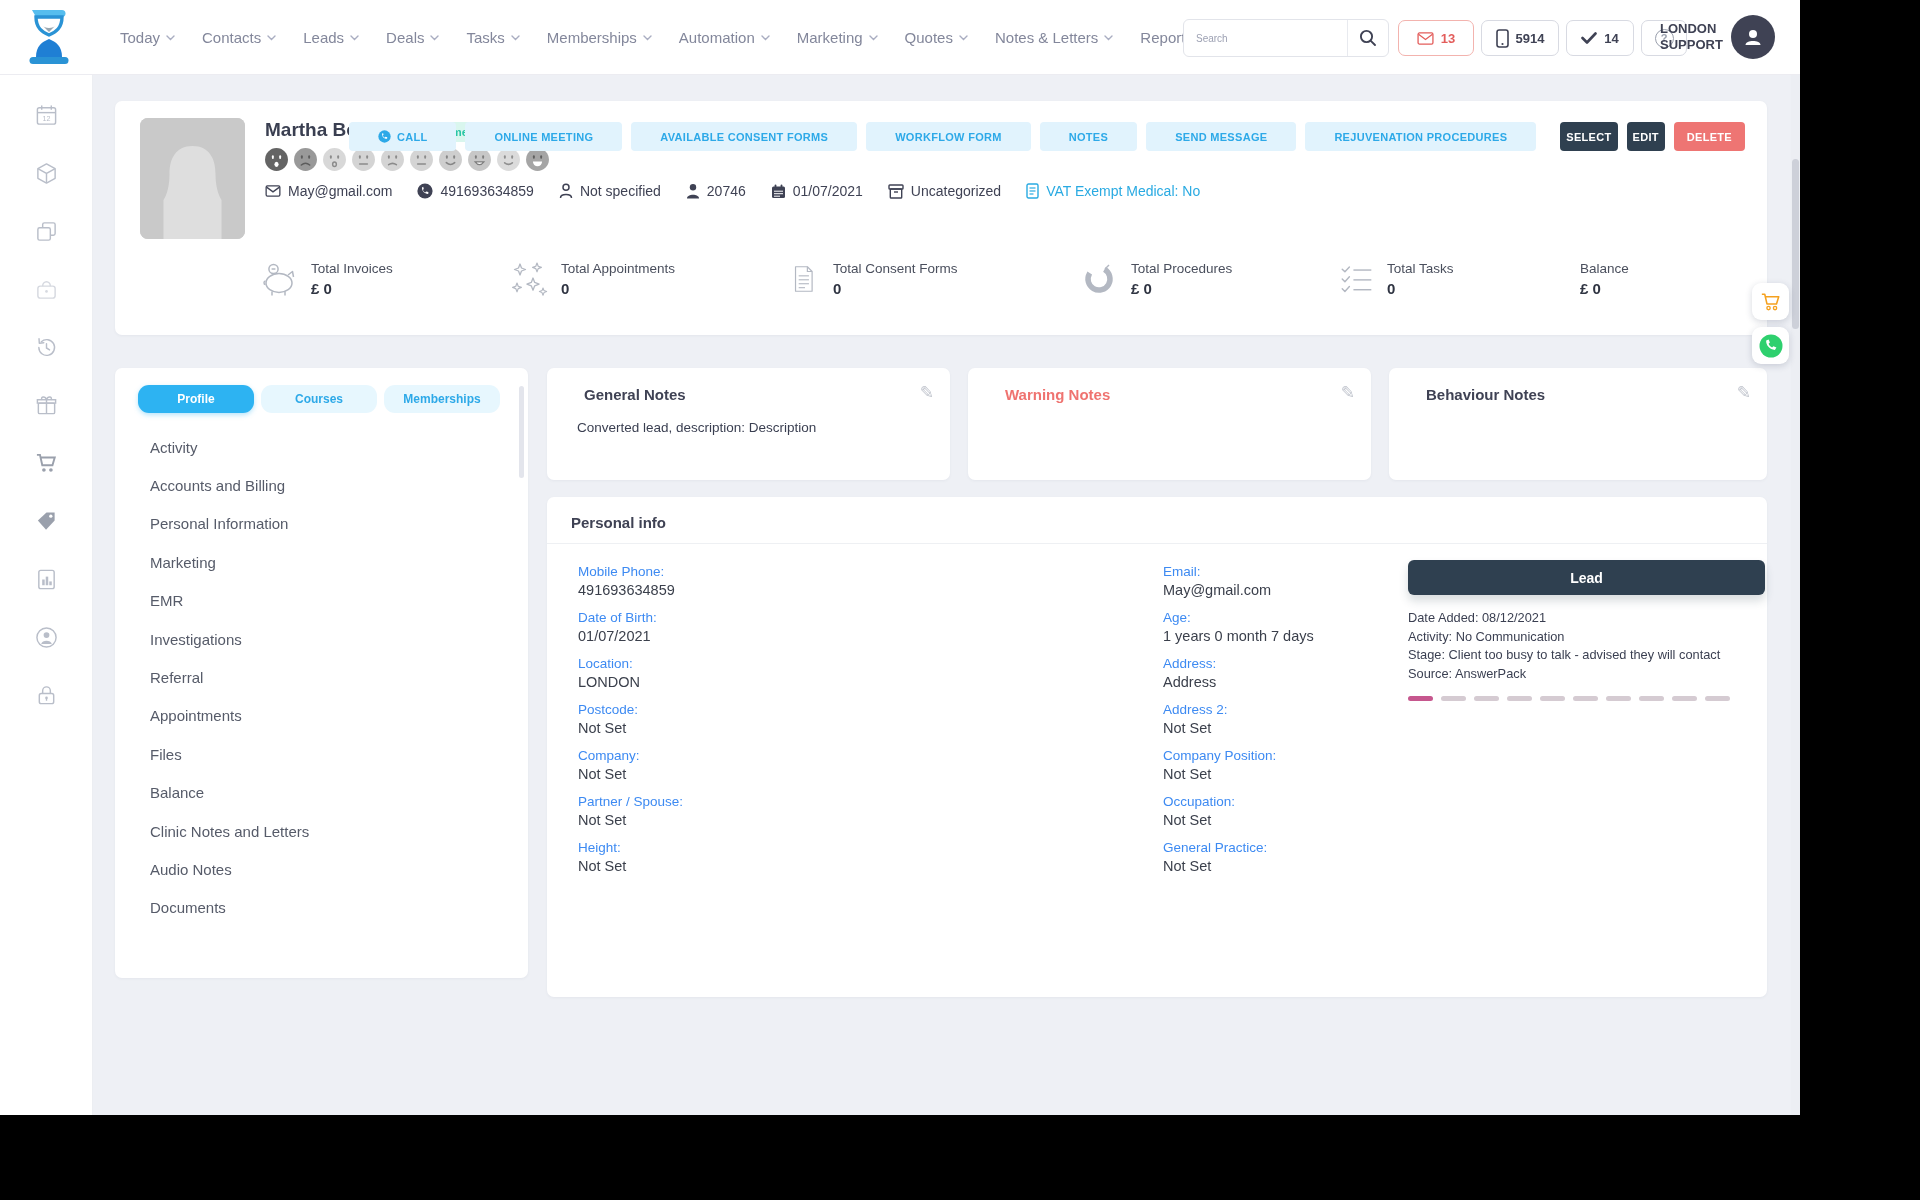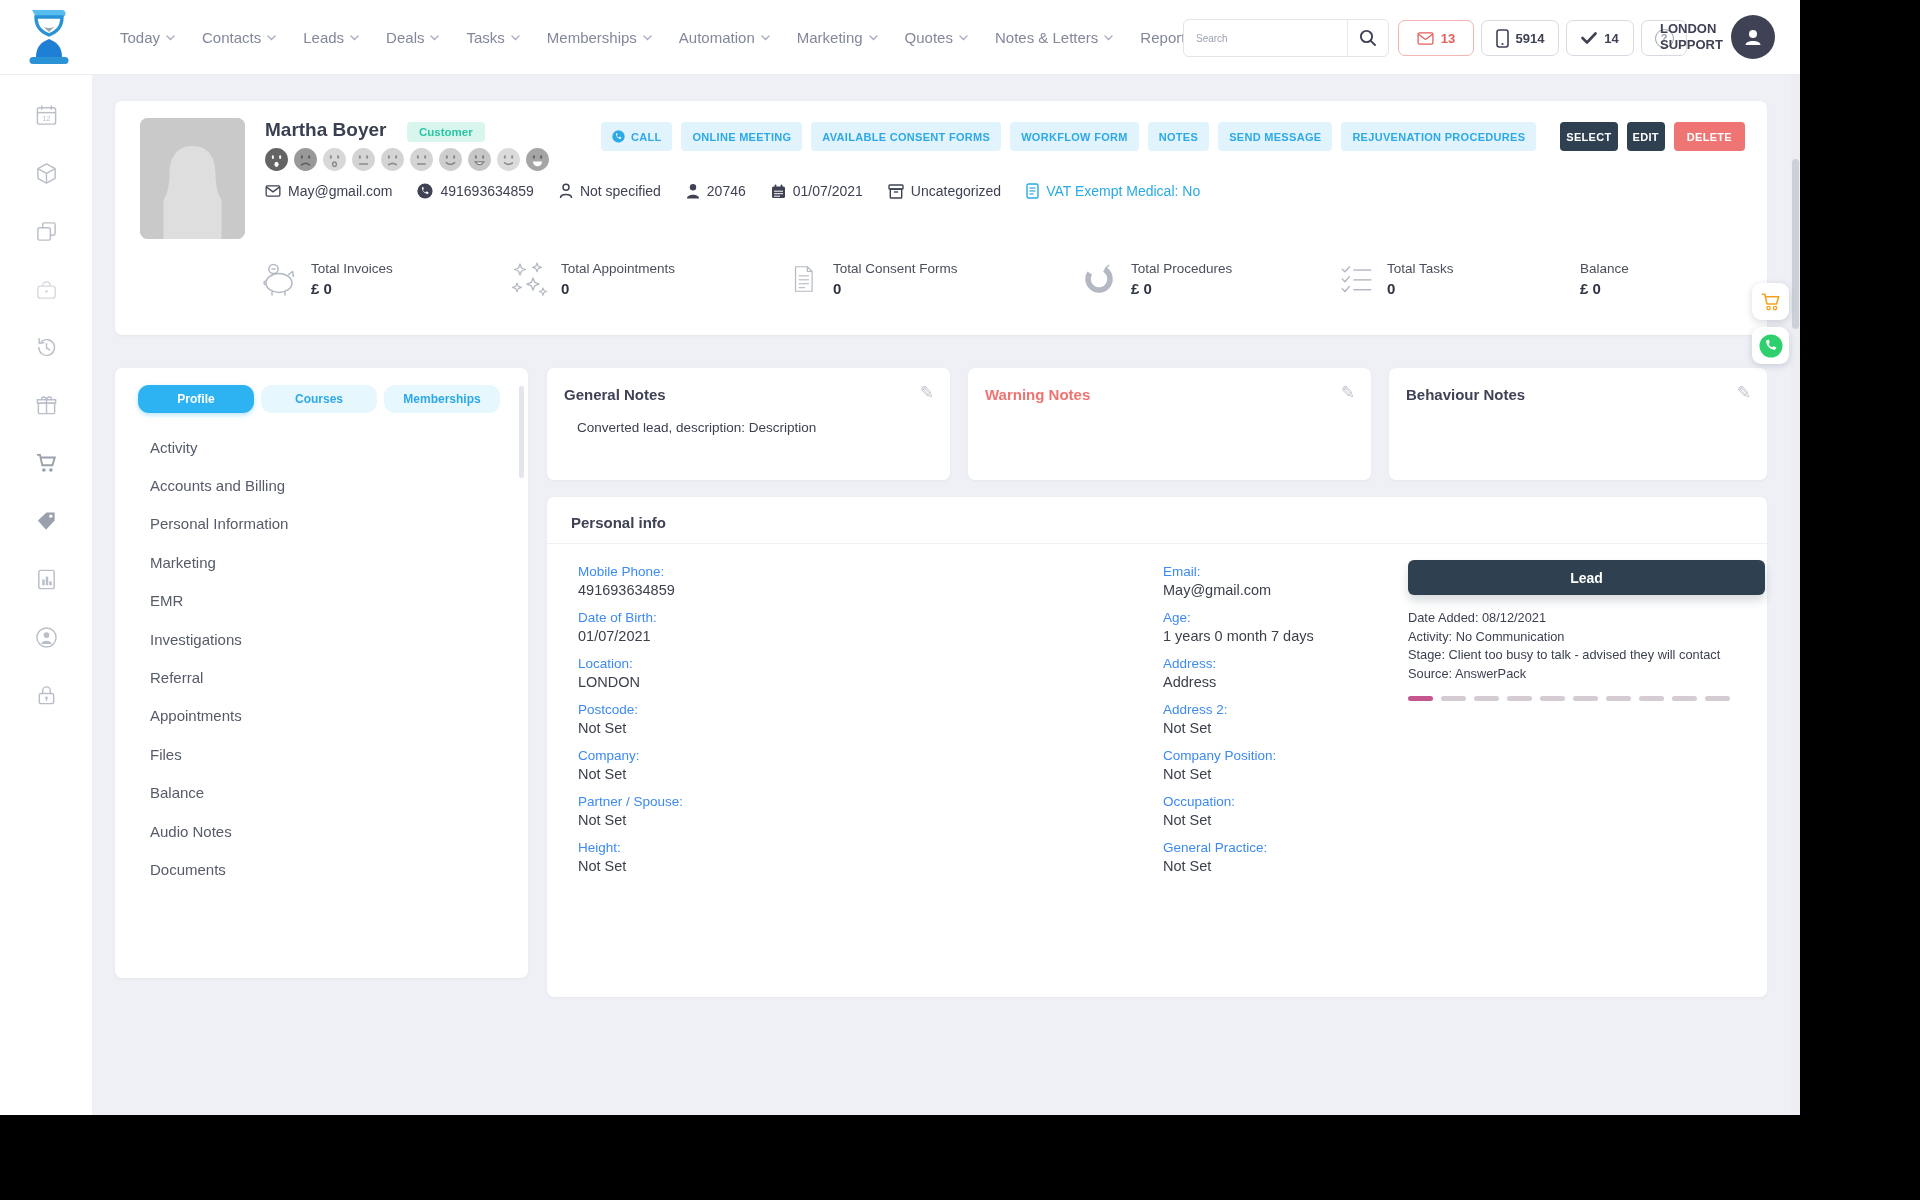--- a/index.html
+++ b/index.html
@@ -30,40 +30,40 @@
   .card-header{left:115px;top:101px;width:1652px;height:234px;}
   .pavatar{position:absolute;left:25px;top:17px;width:105px;height:121px;border-radius:8px;background:#c9c9c9;overflow:hidden;}
   .pname{position:absolute;left:150px;top:18px;font-size:19px;font-weight:700;color:#3a3f51;}
   .ptag{position:absolute;left:292px;top:21px;background:#d9f6ee;color:#29c5a5;font-size:11.5px;font-weight:700;padding:4px 12px;border-radius:4px;}
   .faces{position:absolute;left:149px;top:46px;display:flex;gap:4px;}
   .faces svg{cursor:pointer;display:block;}
   .contact-row{position:absolute;left:150px;top:82px;display:flex;align-items:center;gap:25px;}
   .citem{display:flex;align-items:center;gap:7px;font-size:14px;color:#3f4254;white-space:nowrap;}
   .citem.blue{color:#29aae2;}
   .actions{position:absolute;right:22px;top:21px;display:flex;align-items:center;gap:9px;}
-  .btn{height:29px;display:flex;align-items:center;justify-content:center;gap:6px;border-radius:4px;font-size:11px;font-weight:700;letter-spacing:.3px;padding:0 11px;cursor:pointer;white-space:nowrap;}
+  .btn{height:29px;display:flex;align-items:center;justify-content:center;gap:6px;border-radius:4px;font-size:11px;font-weight:700;letter-spacing:.3px;padding:0 29px;cursor:pointer;white-space:nowrap;}
   .btn-light{background:#e1f3fd;color:#2da9e8;}
   .btn-dark{background:#2f4050;color:#fff;padding:0 6px;}
   .btn-danger{background:#ee7573;color:#fff;padding:0 13px;}
   .sep{width:6px;}
   .stat{position:absolute;top:160px;display:flex;gap:13px;align-items:flex-start;}
   .stat .sic{width:38px;height:36px;color:#b3b8c2;}
   .stat .slabel{font-size:13.5px;color:#4a4f5d;margin-bottom:4px;}
   .stat .svalue{font-size:15px;font-weight:700;color:#2f3442;}
   
   .card-side{left:115px;top:368px;width:413px;height:610px;}
   .tabs{position:absolute;left:23px;top:17px;display:flex;gap:7px;}
   .tab{width:116px;height:28px;border-radius:11px;background:#e7f7fe;color:#2da9e8;font-size:12px;font-weight:700;display:flex;align-items:center;justify-content:center;cursor:pointer;}
   .tab.active{background:#2db3f2;color:#fff;box-shadow:0 2px 5px rgba(45,179,242,.35);}
   .menu{position:absolute;left:35px;top:60px;right:20px;}
   .menu-item{height:38.4px;display:flex;align-items:center;font-size:15px;color:#565b69;cursor:pointer;}
   .side-scroll{position:absolute;right:4px;top:18px;width:5px;height:92px;background:#e3e5ec;border-radius:3px;}
   
   .note-card{height:112px;}
-  .note-title{position:absolute;left:17px;top:18px;font-size:15px;font-weight:700;color:#3f4254;}
+  .note-title{position:absolute;left:37px;top:18px;font-size:15px;font-weight:700;color:#3f4254;}
   .note-title.warn{color:#ef7370;}
   .note-pencil{position:absolute;right:16px;top:14px;font-size:17px;color:#c0c4cd;cursor:pointer;transform:rotate(0deg);}
   .note-body{position:absolute;left:30px;top:52px;font-size:13.5px;color:#3a3f51;}
   
   .card-personal{left:547px;top:497px;width:1220px;height:500px;}
   .pi-title{position:absolute;left:24px;top:17px;font-size:15px;font-weight:700;color:#3f4254;}
   .pi-div{position:absolute;left:0;top:46px;width:100%;height:1px;background:#eef0f3;}
   .fields{position:absolute;top:66px;}
   .fields.colL{left:31px;}
   .fields.colR{left:616px;}
@@ -551,20 +551,21 @@
       <div class="menu-item">Activity</div>
       <div class="menu-item">Accounts and Billing</div>
       <div class="menu-item">Personal Information</div>
       <div class="menu-item">Marketing</div>
       <div class="menu-item">EMR</div>
       <div class="menu-item">Investigations</div>
       <div class="menu-item">Referral</div>
       <div class="menu-item">Appointments</div>
       <div class="menu-item">Files</div>
       <div class="menu-item">Balance</div>
+      <div class="menu-item">Clinic Notes and Letters</div>
       <div class="menu-item">Audio Notes</div>
       <div class="menu-item">Documents</div>
     </div>
     <div class="side-scroll"></div>
   </div>
 
   <div class="card note-card" style="left:547px;top:368px;width:403px;">
     <div class="note-title">General Notes</div>
     <div class="note-pencil">✎</div>
     <div class="note-body">Converted lead, description: Description</div>

